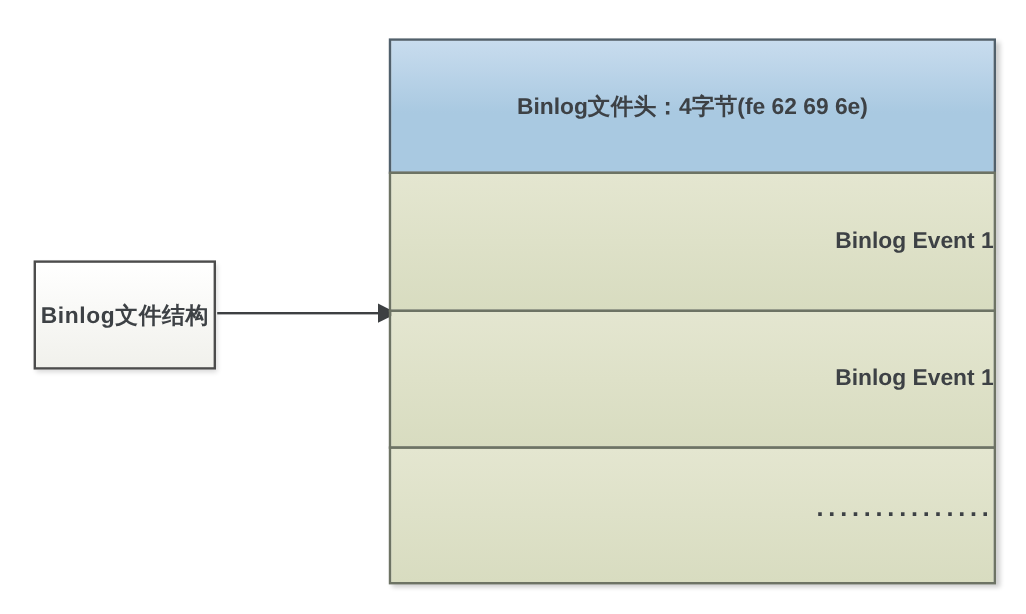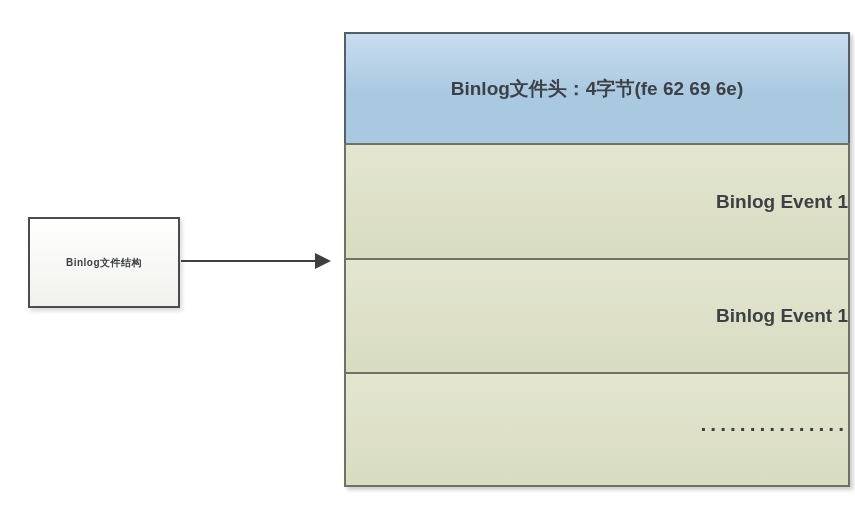--- a/index.html
+++ b/index.html
@@ -36,21 +36,21 @@
     height:91px;
     border:2px solid var(--source-border);
     background:linear-gradient(180deg, var(--source-fill-top) 0%, var(--source-fill) 100%);
     box-shadow:2px 3px 4px rgba(0,0,0,0.15);
     display:flex;
     align-items:center;
     justify-content:center;
     text-align:center;
   }
   .source-box span{
-    font-size:10px;
+    font-size:19px;
     font-weight:bold;
     letter-spacing:0.5px;
     white-space:nowrap;
   }
   .arrow-line{
     position:absolute;
     left:181px;
     top:260px;
     width:137px;
     height:2px;
@@ -61,21 +61,21 @@
     left:315px;
     top:253px;
     width:0;
     height:0;
     border-left:16px solid var(--arrow);
     border-top:8px solid transparent;
     border-bottom:8px solid transparent;
   }
   .stack{
     position:absolute;
-    left:344px;
+    left:324px;
     top:32px;
     width:506px;
     display:flex;
     flex-direction:column;
     box-shadow:3px 3px 4px rgba(0,0,0,0.20);
   }
   .row{
     display:flex;
     align-items:center;
     justify-content:center;

